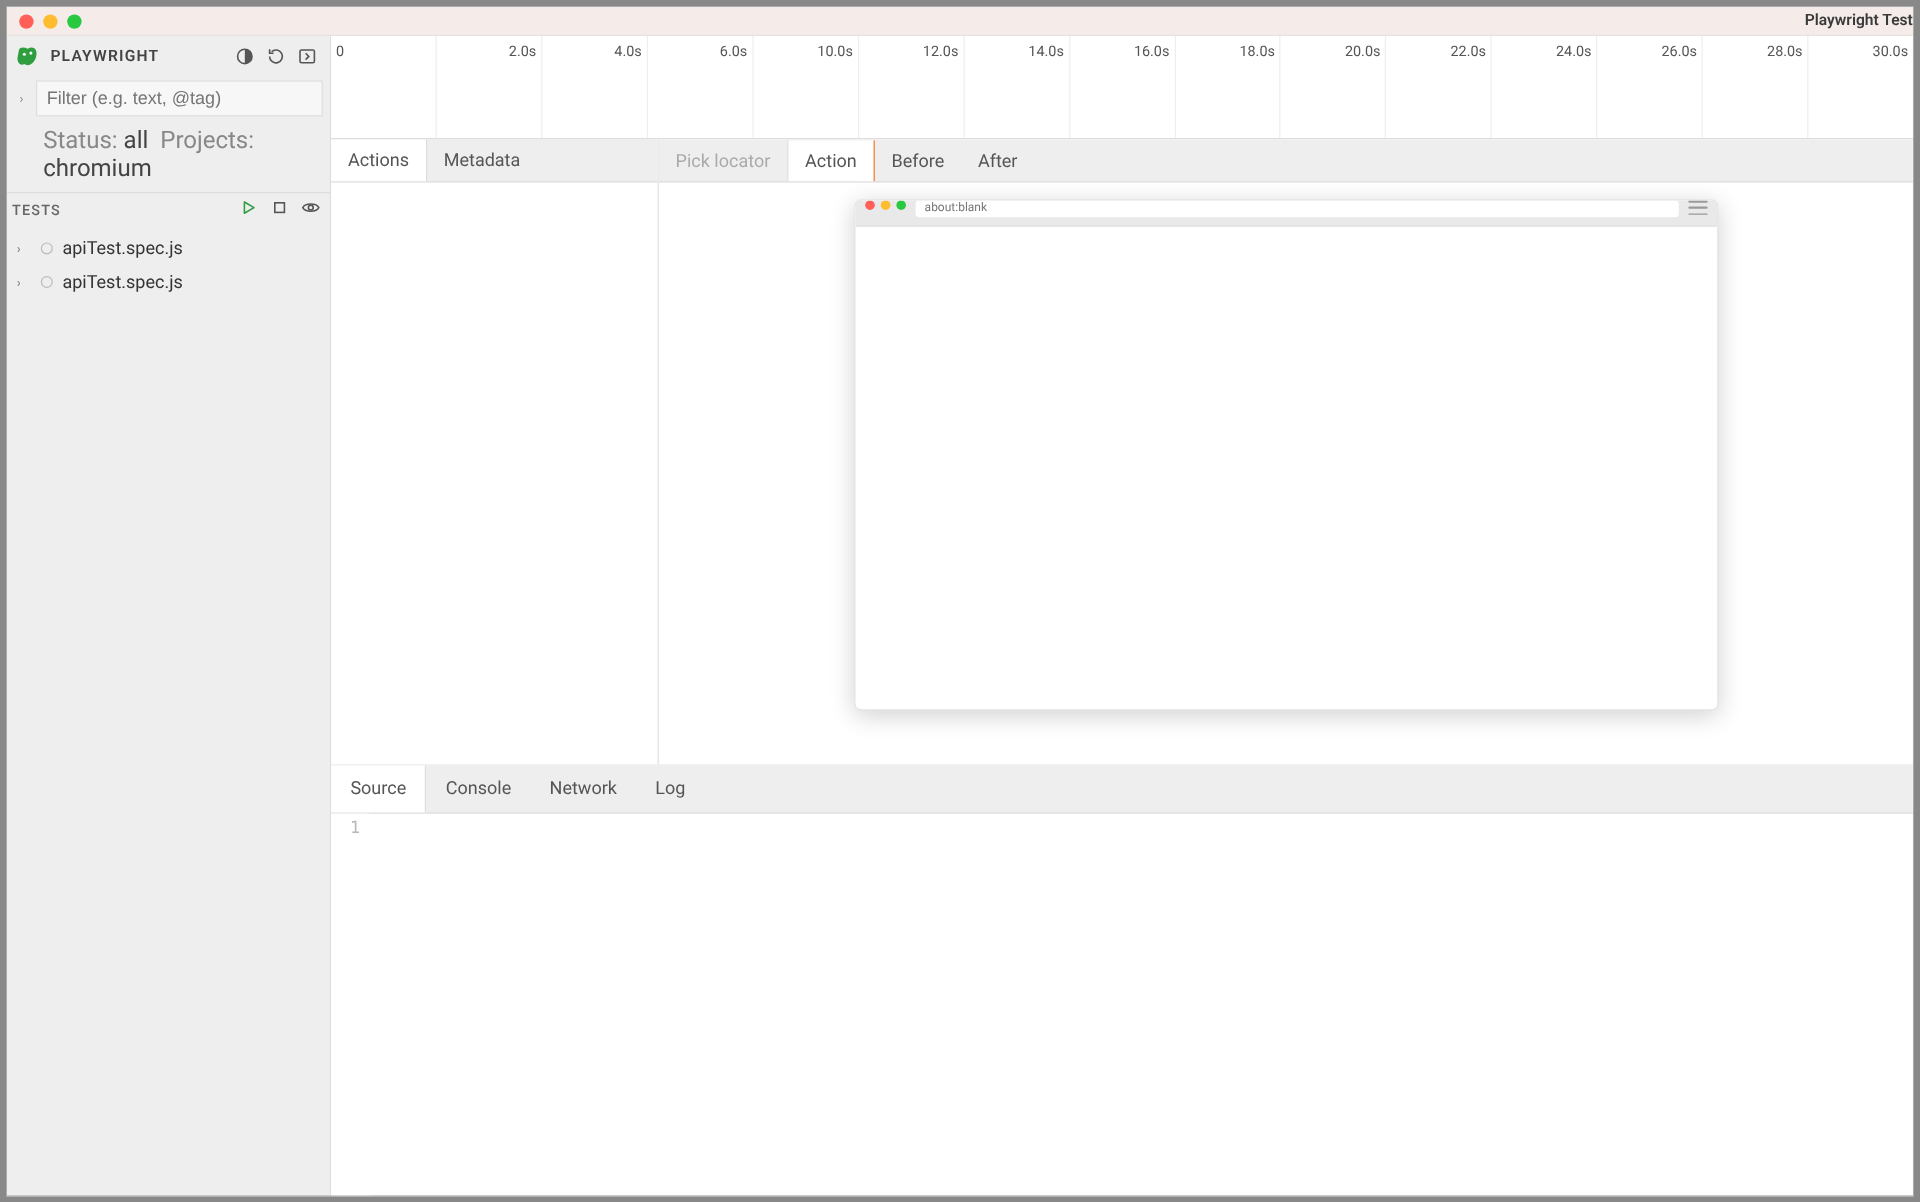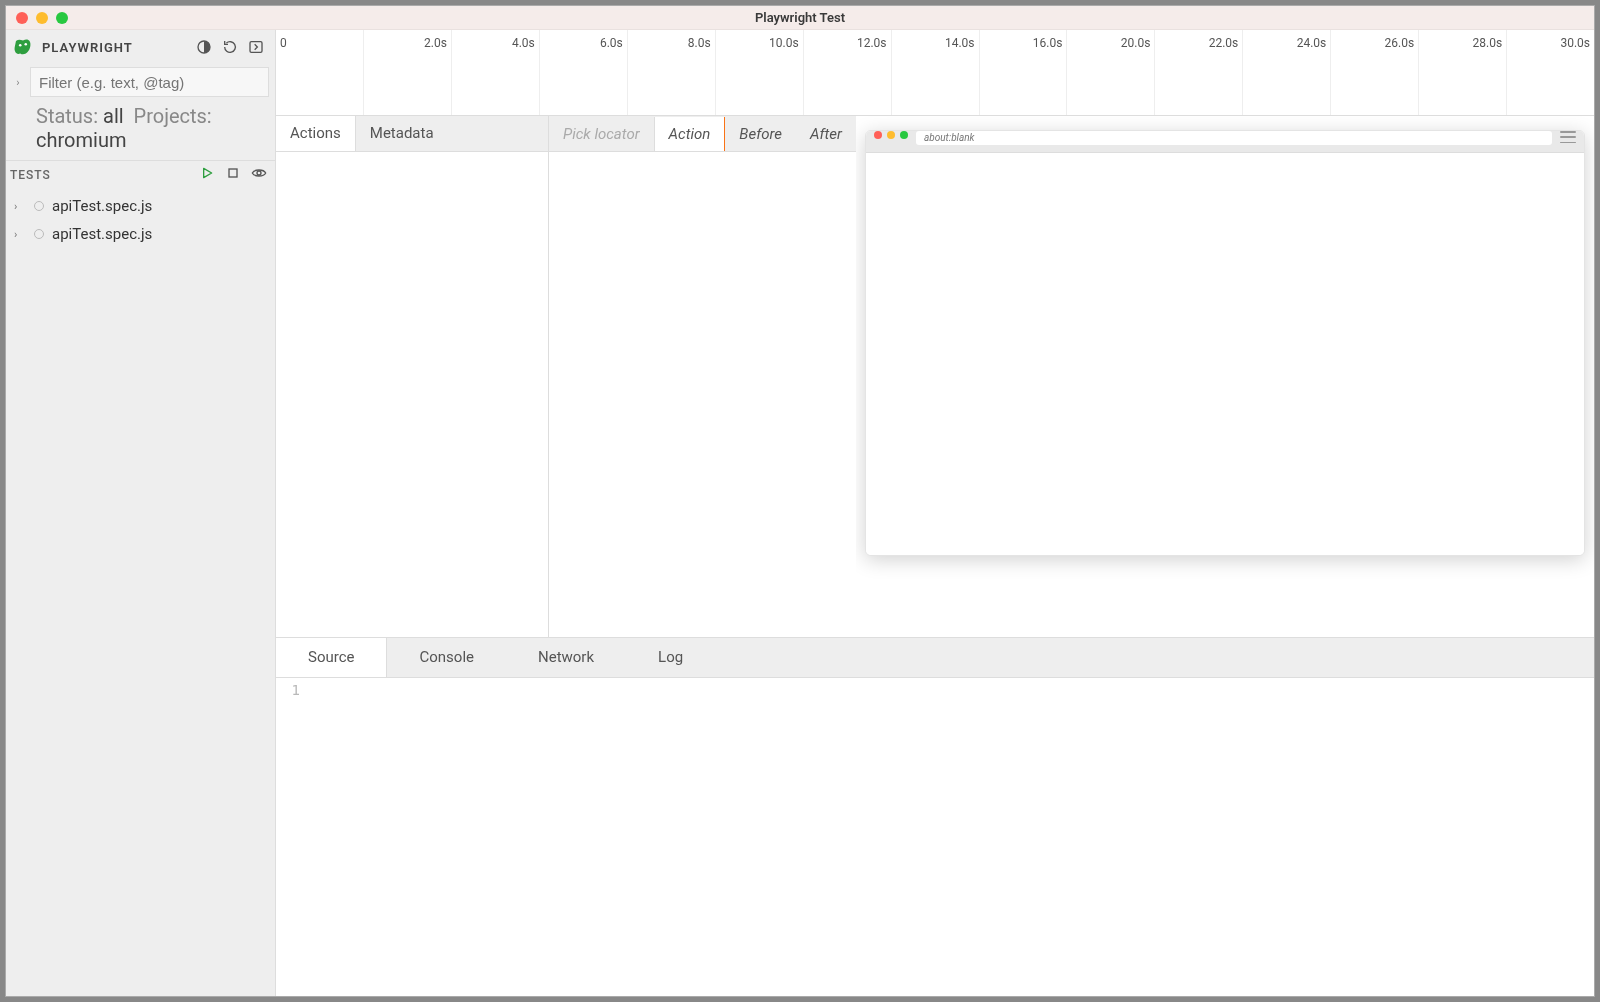--- a/index.html
+++ b/index.html
@@ -8,21 +8,21 @@
 
 .outer-frame { position:absolute; top:5px; left:5px; right:5px; bottom:5px; background:#fff; border:1px solid #aaa; display:flex; flex-direction:column; }
 
 
 .titlebar { height:24px; background:#f5ecea; display:flex; align-items:center; padding:0 10px; border-bottom:1px solid #e9e1df; position:relative; }
 .traffic { display:flex; gap:8px; }
 .traffic span { width:12px; height:12px; border-radius:50%; display:inline-block; }
 .tl-red { background:#ff5f57; }
 .tl-yel { background:#febc2e; }
 .tl-grn { background:#28c840; }
-.titlebar-title { position:absolute; left:0; right:0; text-align:center; font-weight:600; font-size:13px; color:#3a3a3a; pointer-events:none; }
+.titlebar-title { position:absolute; left:0; right:0; text-align:right; font-weight:600; font-size:13px; color:#3a3a3a; pointer-events:none; }
 
 
 .app { flex:1; display:flex; min-height:0; }
 
 
 .sidebar { width:270px; background:#eeeeee; border-right:1px solid #ddd; display:flex; flex-direction:column; }
 .sb-header { display:flex; align-items:center; padding:6px 10px 6px 6px; gap:8px; }
 .sb-logo { width:22px; height:22px; }
 .sb-title { font-weight:600; letter-spacing:1px; color:#444; font-size:13px; flex:1; text-transform:uppercase; }
 .sb-tools { display:flex; gap:8px; align-items:center; }
@@ -57,21 +57,21 @@
 .tick0 .tick-label { right:auto; left:4px; }
 
 
 .mid { flex:1; display:flex; min-height:0; border-bottom:1px solid #ddd; }
 
 .actions-pane { width:273px; border-right:1px solid #ddd; background:#fff; display:flex; flex-direction:column; }
 .pane-tabs { display:flex; background:#eee; border-bottom:1px solid #ddd; height:36px; }
 .pane-tab { padding:8px 14px; font-size:15px; color:#555; cursor:pointer; border-right:1px solid transparent;text-align:right; }
 .pane-tab.active { background:#fff; border-right:1px solid #ddd; }
 
-.preview-pane { flex:1; background:#fff; display:flex; min-width:0; position:relative;font-style:italic; }
+.preview-pane { flex:1; background:#fff; display:flex; flex-direction:column; min-width:0; position:relative; }
 .preview-tabs { display:flex; align-items:center; background:#eee; border-bottom:1px solid #ddd; height:36px; }
 .preview-tabs .loc { padding:8px 14px; color:#aaa; font-size:15px; cursor:pointer; }
 .preview-tabs .ptab { padding:8px 14px; font-size:15px; color:#555; cursor:pointer; }
 .preview-tabs .ptab.active { background:#fff; border-left:1px solid #ddd; border-right:1px solid #f97316; }
 .preview-tabs .spacer { flex:1; }
 
 .preview-body { flex:1; display:flex; align-items:flex-start; justify-content:center; padding-top:14px; overflow:hidden; }
 
 .mini-browser { width:720px; height:426px; background:#fff; border-radius:6px; box-shadow:0 4px 20px rgba(0,0,0,.18); border:1px solid #e4e4e4; display:flex; flex-direction:column; overflow:hidden; }
 .mini-chrome { height:22px; background:#e9e9e9; display:flex; align-items:flex-start; padding:0 8px; gap:8px; border-bottom:1px solid #ddd; }
@@ -79,21 +79,21 @@
 .mini-traffic span { width:8px; height:8px; border-radius:50%; }
 .mt-r { background:#ff5f57; } .mt-y { background:#febc2e; } .mt-g { background:#28c840; }
 .mini-url { flex:1; background:#fff; border-radius:3px; height:14px; font-size:10px; color:#777; padding:1px 8px; }
 .mini-ham { width:16px; height:12px; display:flex; flex-direction:column; justify-content:space-between; cursor:pointer; }
 .mini-ham i { display:block; height:1.5px; background:#999; border-radius:1px; }
 .mini-body { flex:1; background:#fff; }
 
 
 .bottom { height:358px; display:flex; flex-direction:column; background:#fff; }
 .bottom-tabs { display:flex; background:#eee; border-bottom:1px solid #ddd; height:40px; }
-.bottom-tab { padding:10px 32px; font-size:15px; color:#555; cursor:pointer; }
+.bottom-tab { padding:10px 16px; font-size:15px; color:#555; cursor:pointer; }
 .bottom-tab.active { background:#fff; border-right:1px solid #ddd; }
 
 .src-body { flex:1; display:flex; }
 .gutter { width:32px; background:#fff; color:#b9b9b9; text-align:right; padding:4px 8px 0 0; font-family:ui-monospace,Menlo,Consolas,monospace; font-size:14px; }
 .code { flex:1; padding:4px 6px; font-family:ui-monospace,Menlo,Consolas,monospace; font-size:14px; }
 
 .icon-svg { width:16px; height:16px; }
 </style>
 </head>
 <body>
@@ -198,33 +198,33 @@
         <div class="tick">
             <span class="tick-label">2.0s</span>
           </div>
         <div class="tick">
             <span class="tick-label">4.0s</span>
           </div>
         <div class="tick">
             <span class="tick-label">6.0s</span>
           </div>
         <div class="tick">
-            <span class="tick-label">8.0s</span>
-          </div>
-        <div class="tick">
             <span class="tick-label">10.0s</span>
           </div>
         <div class="tick">
             <span class="tick-label">12.0s</span>
           </div>
         <div class="tick">
             <span class="tick-label">14.0s</span>
           </div>
         <div class="tick">
             <span class="tick-label">16.0s</span>
+          </div>
+        <div class="tick">
+            <span class="tick-label">18.0s</span>
           </div>
         <div class="tick">
             <span class="tick-label">20.0s</span>
           </div>
         <div class="tick">
             <span class="tick-label">22.0s</span>
           </div>
         <div class="tick">
             <span class="tick-label">24.0s</span>
           </div>

